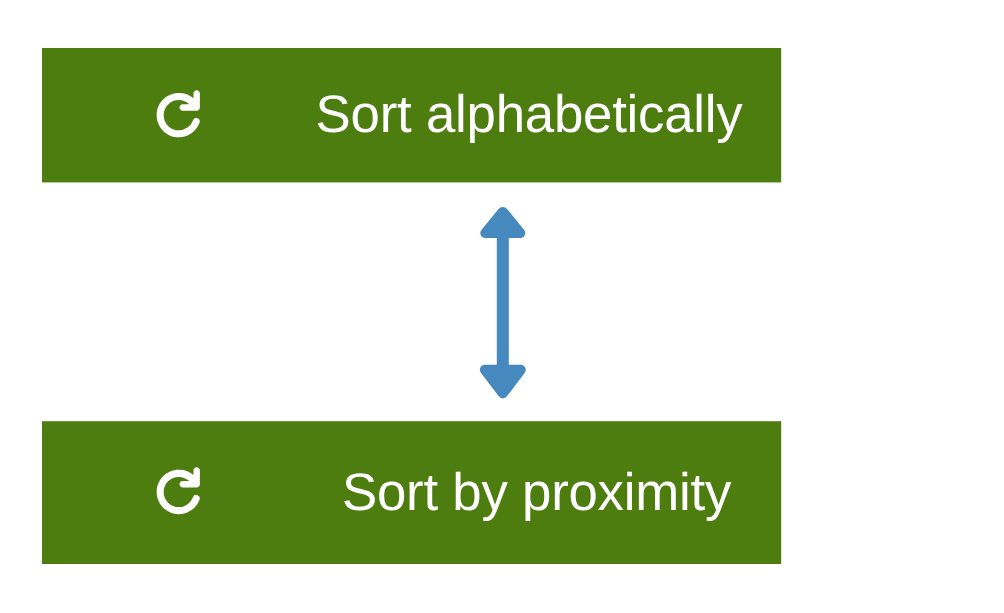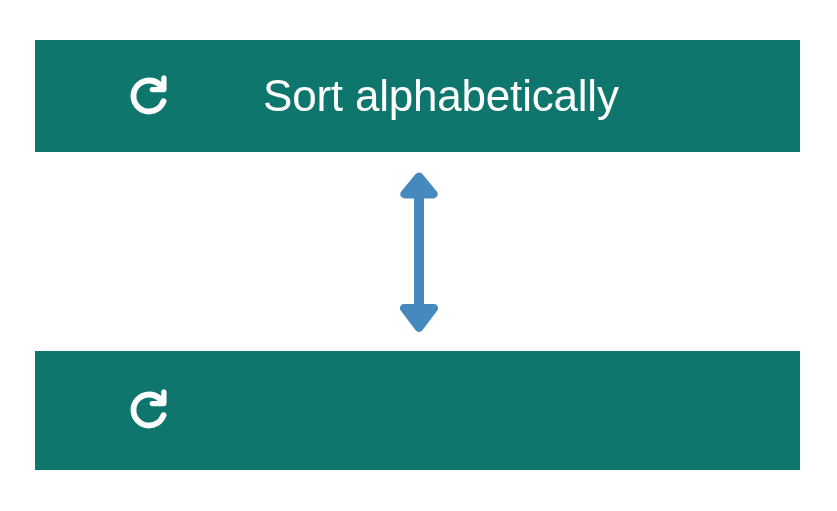--- a/index.html
+++ b/index.html
@@ -18,22 +18,22 @@
     position: relative;
     width: 837px;
     height: 511px;
     background: #ffffff;
   }
 
   
   .sort-bar {
     position: absolute;
     left: 35px;
-    width: 765px;
-    background: #0f766e;
+    width: 616px;
+    background: #4d7c0f;
     display: flex;
     align-items: center;
     box-sizing: border-box;
     cursor: pointer;
     user-select: none;
   }
 
   #bar-alpha {
     top: 40px;
     height: 112px;
@@ -125,15 +125,16 @@
         <path fill="#ffffff" d="M24 7.6c-9.04 0-16.4 7.36-16.4 16.4S14.96 40.4 24 40.4
                  c7.05 0 13.07-4.48 15.36-10.74a2.6 2.6 0 0 0-1.56-3.34
                  a2.6 2.6 0 0 0-3.33 1.56A11.22 11.22 0 0 1 24 35.2
                  A11.21 11.21 0 0 1 12.8 24 11.21 11.21 0 0 1 24 12.8
                  c3.02 0 5.76 1.2 7.78 3.14l-4.9 0c-1.3 0-2.36 1.06-2.36 2.36
                  s1.06 2.36 2.36 2.36h10.36c1.3 0 2.36-1.06 2.36-2.36V7.94
                  c0-1.3-1.06-2.36-2.36-2.36s-2.36 1.06-2.36 2.36v3.52
                  A16.33 16.33 0 0 0 24 7.6z"></path>
       </svg>
     </span>
+    <span class="bar-label">Sort by proximity</span>
   </div>
 
 </div>
 
 </body></html>

